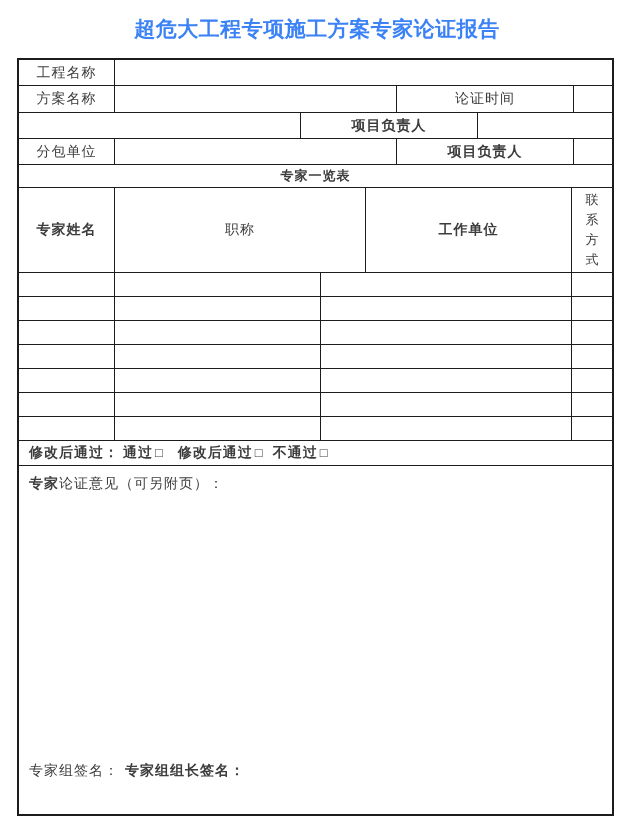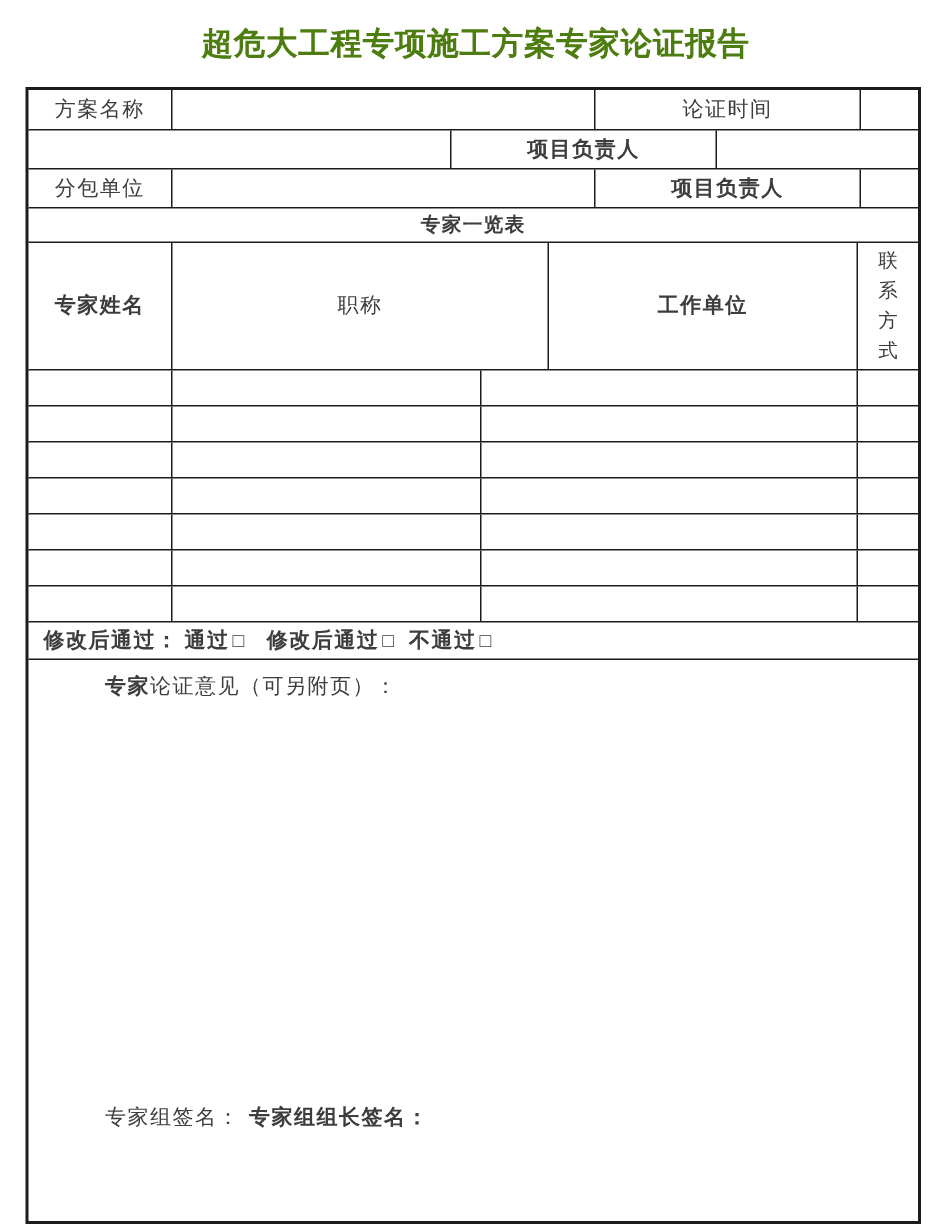--- a/index.html
+++ b/index.html
@@ -24,21 +24,21 @@
 
   .doc-table {
     position: absolute;
     left: 17px; top: 43px;
     width: 597px; height: 758px;
     border: 2px solid #1c1c1c;
     background: #fff;
   }
 
   .row { display: flex; border-bottom: 1px solid #1c1c1c; width: 100%; }
-  .row:last-child { border-bottom: none; padding-left: 41px; }
+  .row:last-child { border-bottom: none; }
 
   .cell {
     border-right: 1px solid #1c1c1c;
     display: flex; align-items: center; justify-content: center;
     font-size: 14px; letter-spacing: 1px;
     overflow: hidden;
   }
   .cell:last-child { border-right: none; }
   .cell.bold { font-weight: bold; }
   .cell.left { justify-content: flex-start; padding-left: 10px; }
@@ -107,24 +107,28 @@
     position: absolute; top: 268px; left: 10px;
     font-size: 14px; letter-spacing: 1px; margin-top: 28px;
   }
   .signature-line .leader { font-weight: bold; margin-left: 6px; }
 </style>
 </head>
 <body>
 
 <div class="page">
 
-  <div class="doc-title" style="color: #4d7c0f; font-family: Liberation Serif, serif;">超危大工程专项施工方案专家论证报告</div>
+  <div class="doc-title" style="color: #3b82f6; font-family: Liberation Serif, serif;">超危大工程专项施工方案专家论证报告</div>
 
   <div class="doc-table">
 
+    <div class="row r-info1">
+      <div class="cell c1">工程名称</div>
+      <div class="cell cspan left"></div>
+    </div>
 
     <div class="row r-info2">
       <div class="cell c1">方案名称</div>
       <div class="cell c2 left"></div>
       <div class="cell c3">论证时间</div>
       <div class="cell c4"></div>
     </div>
 
     <div class="row r-info3">
       <div class="cell c2 left"></div>

